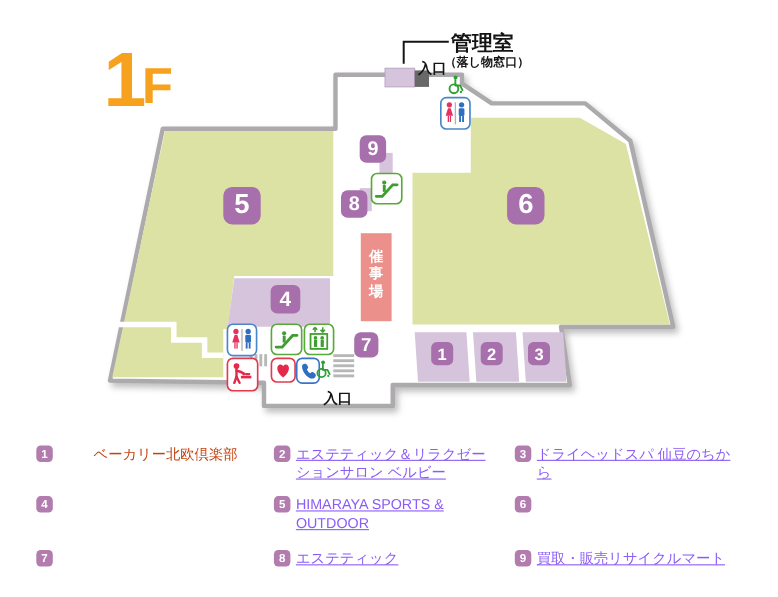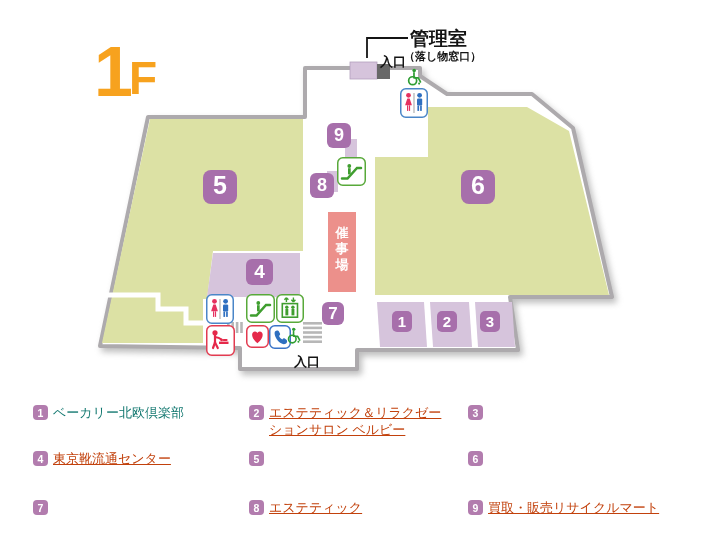--- a/index.html
+++ b/index.html
@@ -9,22 +9,22 @@
   .bld{filter:drop-shadow(3px 4px 3px rgba(110,110,110,.45));}
   .map-label{font-weight:bold;fill:#141414;}
   .badge-txt{fill:#fff;font-weight:bold;text-anchor:middle;}
   .vchar{fill:#fff;font-weight:bold;text-anchor:middle;}
   
   .legend-cell{position:absolute;display:flex;align-items:flex-start;}
   .lnum{flex:0 0 auto;width:15px;height:15px;margin-top:1px;border-radius:4px;
         background:#b27cae;color:#fff;font-size:10.5px;font-weight:bold;
         display:flex;align-items:center;justify-content:center;}
   .ltext{margin-left:5px;width:178px;font-size:13px;line-height:17px;}
-  .ltext a{color:#c2410c;}
-  .ltext .plain{color:#0f766e;text-decoration:none;}
+  .ltext a{color:#8b5cf6;}
+  .ltext .plain{color:#c2410c;text-decoration:none;margin-left:32px;}
 </style>
 </head>
 <body>
 
 <div id="stage">
 
   <svg id="map-svg" width="707" height="395" viewBox="0 0 707 395" xmlns="http://www.w3.org/2000/svg">
 
     <defs>
       <g id="ic-toilet">
@@ -199,28 +199,29 @@
     <div class="legend-cell" style="left:33px;top:404px;">
       <span class="lnum">1</span>
       <span class="ltext"><span class="plain">ベーカリー北欧倶楽部</span></span>
     </div>
     <div class="legend-cell" style="left:249px;top:404px;">
       <span class="lnum">2</span>
       <span class="ltext"><a href="#">エステティック＆リラクゼーションサロン ベルビー</a></span>
     </div>
     <div class="legend-cell" style="left:468px;top:404px;">
       <span class="lnum">3</span>
+      <span class="ltext"><a href="#">ドライヘッドスパ 仙豆のちから</a></span>
     </div>
 
     <div class="legend-cell" style="left:33px;top:450px;">
       <span class="lnum">4</span>
-      <span class="ltext"><a href="#">東京靴流通センター</a></span>
     </div>
     <div class="legend-cell" style="left:249px;top:450px;">
       <span class="lnum">5</span>
+      <span class="ltext"><a href="#">HIMARAYA SPORTS &amp; OUTDOOR</a></span>
     </div>
     <div class="legend-cell" style="left:468px;top:450px;">
       <span class="lnum">6</span>
     </div>
 
     <div class="legend-cell" style="left:33px;top:499px;">
       <span class="lnum">7</span>
     </div>
     <div class="legend-cell" style="left:249px;top:499px;">
       <span class="lnum">8</span>

